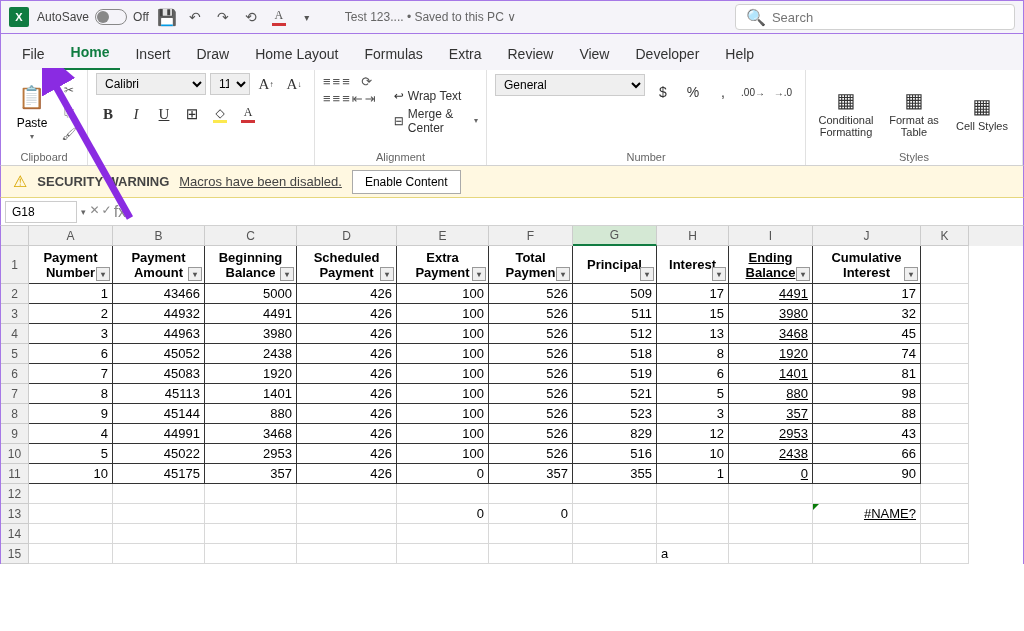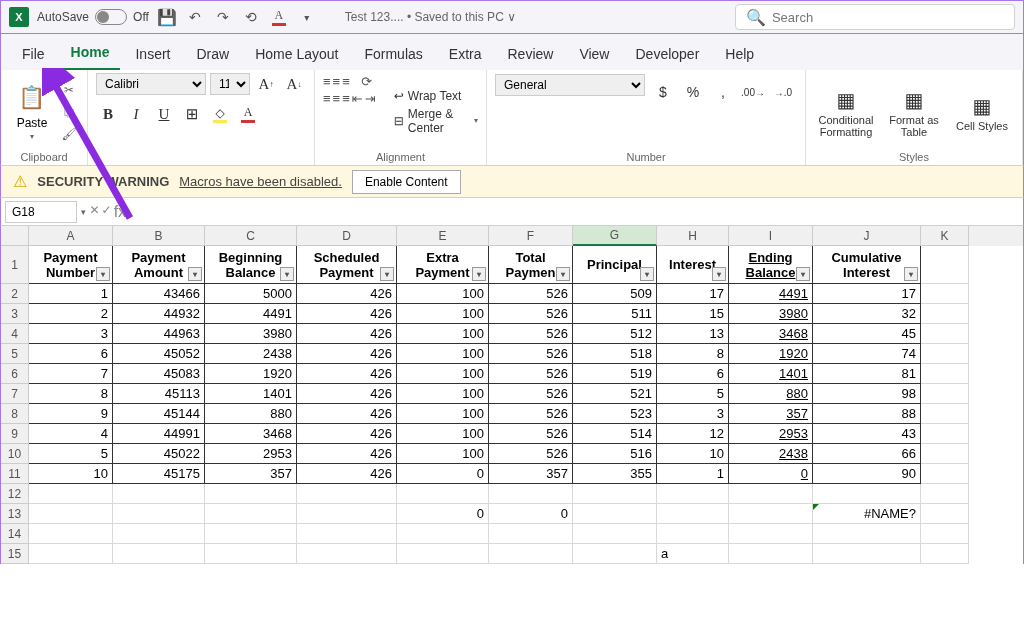--- a/index.html
+++ b/index.html
@@ -409,21 +409,21 @@
           <div class="cell col-J">88</div>
           <div class="cell gridonly col-K"></div>
         </div>
         <div class="row">
           <div class="cell col-A">4</div>
           <div class="cell col-B">44991</div>
           <div class="cell col-C">3468</div>
           <div class="cell col-D">426</div>
           <div class="cell col-E">100</div>
           <div class="cell col-F">526</div>
-          <div class="cell col-G">514</div>
+          <div class="cell col-G">829</div>
           <div class="cell col-H">12</div>
           <div class="cell col-I">2953</div>
           <div class="cell col-J">43</div>
           <div class="cell gridonly col-K"></div>
         </div>
         <div class="row">
           <div class="cell col-A">5</div>
           <div class="cell col-B">45022</div>
           <div class="cell col-C">2953</div>
           <div class="cell col-D">426</div>
@@ -464,21 +464,21 @@
         <div class="row">
           <div class="cell gridonly col-A"></div>
           <div class="cell gridonly col-B"></div>
           <div class="cell gridonly col-C"></div>
           <div class="cell gridonly col-D"></div>
           <div class="cell gridonly col-E">0</div>
           <div class="cell gridonly col-F">0</div>
           <div class="cell gridonly col-G"></div>
           <div class="cell gridonly col-H"></div>
           <div class="cell gridonly col-I"></div>
-          <div class="cell gridonly col-J" style="position: relative;">#NAME?<div class="err-mark"></div></div>
+          <div class="cell gridonly col-J" style="position: relative; text-decoration: underline;">#NAME?<div class="err-mark"></div></div>
           <div class="cell gridonly col-K"></div>
         </div>
         <div class="row">
           <div class="cell gridonly col-A"></div>
           <div class="cell gridonly col-B"></div>
           <div class="cell gridonly col-C"></div>
           <div class="cell gridonly col-D"></div>
           <div class="cell gridonly col-E"></div>
           <div class="cell gridonly col-F"></div>
           <div class="cell gridonly col-G"></div>

